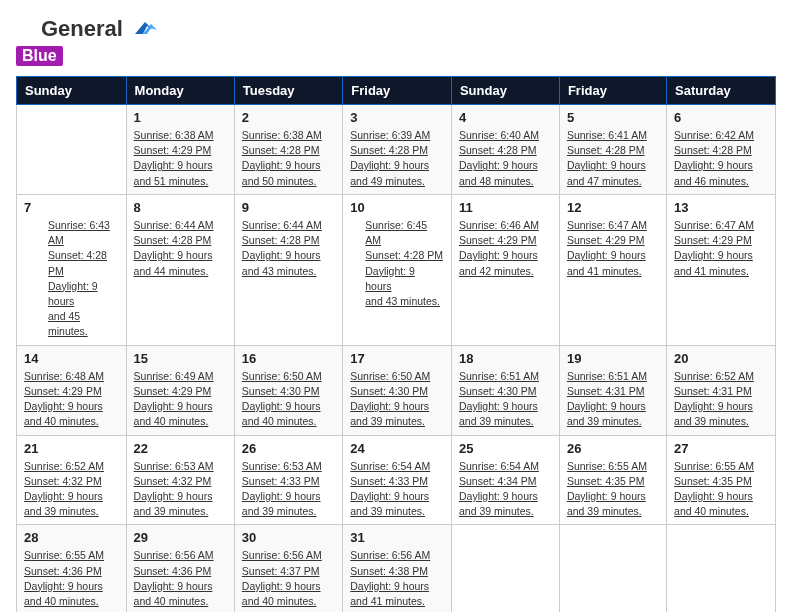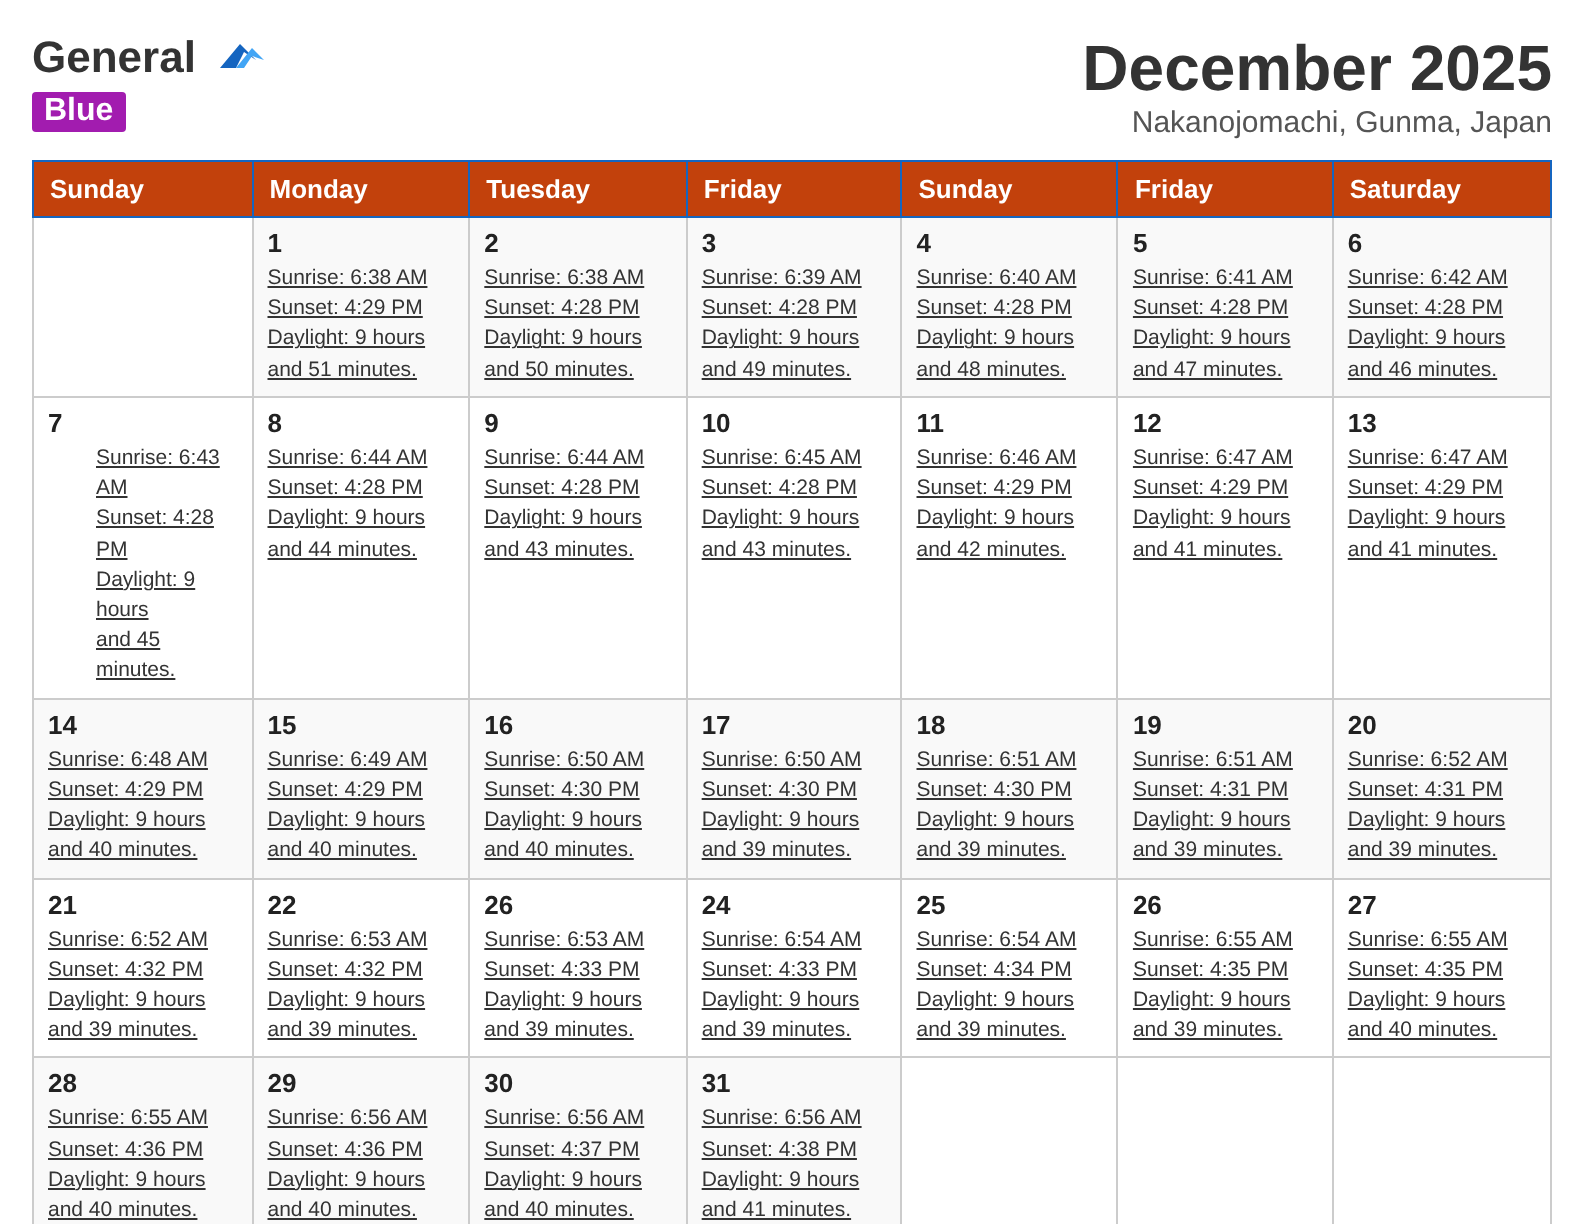--- a/index.html
+++ b/index.html
@@ -41,21 +41,21 @@
     .location-title {
       font-size: 15px;
       color: #555;
     }
     table {
       width: 100%;
       border-collapse: collapse;
       font-size: 11px;
     }
     thead tr th {
-      background: #c2410c;
+      background: #0f172a;
       color: #fff;
       text-align: left;
       padding: 6px 8px;
       font-size: 13px;
       font-weight: bold;
       border: 1px solid #1565c0;
     }
     tbody tr td {
       border: 1px solid #ccc;
       vertical-align: top;
@@ -83,32 +83,28 @@
     }
     td.empty {
       background: #fff !important;
     }
   </style>
 </head>
 <body>
 
 <div class="header">
   <div class="logo">
-    <div style="display:flex; align-items:center;">
+    <div style="display:flex; align-items:center;margin-left:25px;">
       <span style="font-size:22px;font-weight:bold;color:#333;">General</span>
       <svg width="32" height="26" viewBox="0 0 32 26" style="margin-left:2px;">
         <polygon points="10,18 20,6 28,14 22,10 18,18" fill="#1565c0"></polygon>
         <polygon points="18,18 26,8 32,14 26,12 22,18" fill="#42a5f5"></polygon>
       </svg>
     </div>
     <div class="logo-blue">Blue</div>
-  </div>
-  <div class="title-block">
-    <div class="month-title">December 2025</div>
-    <div class="location-title">Nakanojomachi, Gunma, Japan</div>
   </div>
 </div>
 
 <table>
   <thead>
     <tr>
     <th>Sunday</th>
         <th>Monday</th>
         <th>Tuesday</th>
         <th>Friday</th>
@@ -180,21 +176,21 @@
         </td>
         <td>
           <div class="day-number">9</div>
           <div class="day-info" style="white-space: pre-line;">Sunrise: 6:44 AM
 Sunset: 4:28 PM
 Daylight: 9 hours
 and 43 minutes.</div>
         </td>
         <td>
           <div class="day-number">10</div>
-          <div class="day-info" style="white-space: pre-line;">Sunrise: 6:45 AM
+          <div class="day-info" style="white-space: pre-line; margin-left: 15px;">Sunrise: 6:45 AM
 Sunset: 4:28 PM
 Daylight: 9 hours
 and 43 minutes.</div>
         </td>
         <td>
           <div class="day-number">11</div>
           <div class="day-info" style="white-space: pre-line;">Sunrise: 6:46 AM
 Sunset: 4:29 PM
 Daylight: 9 hours
 and 42 minutes.</div>

